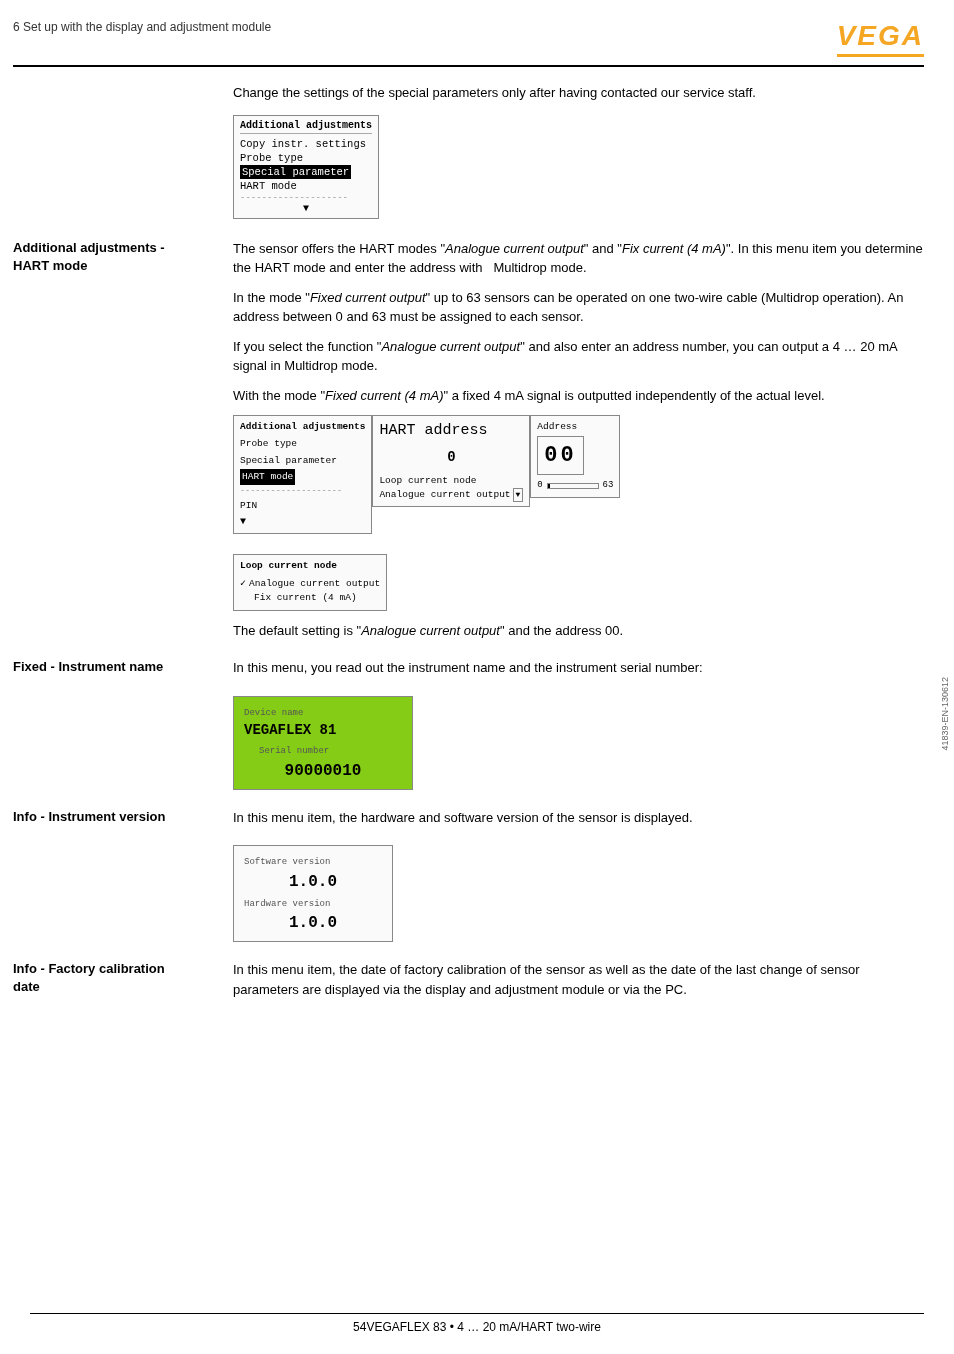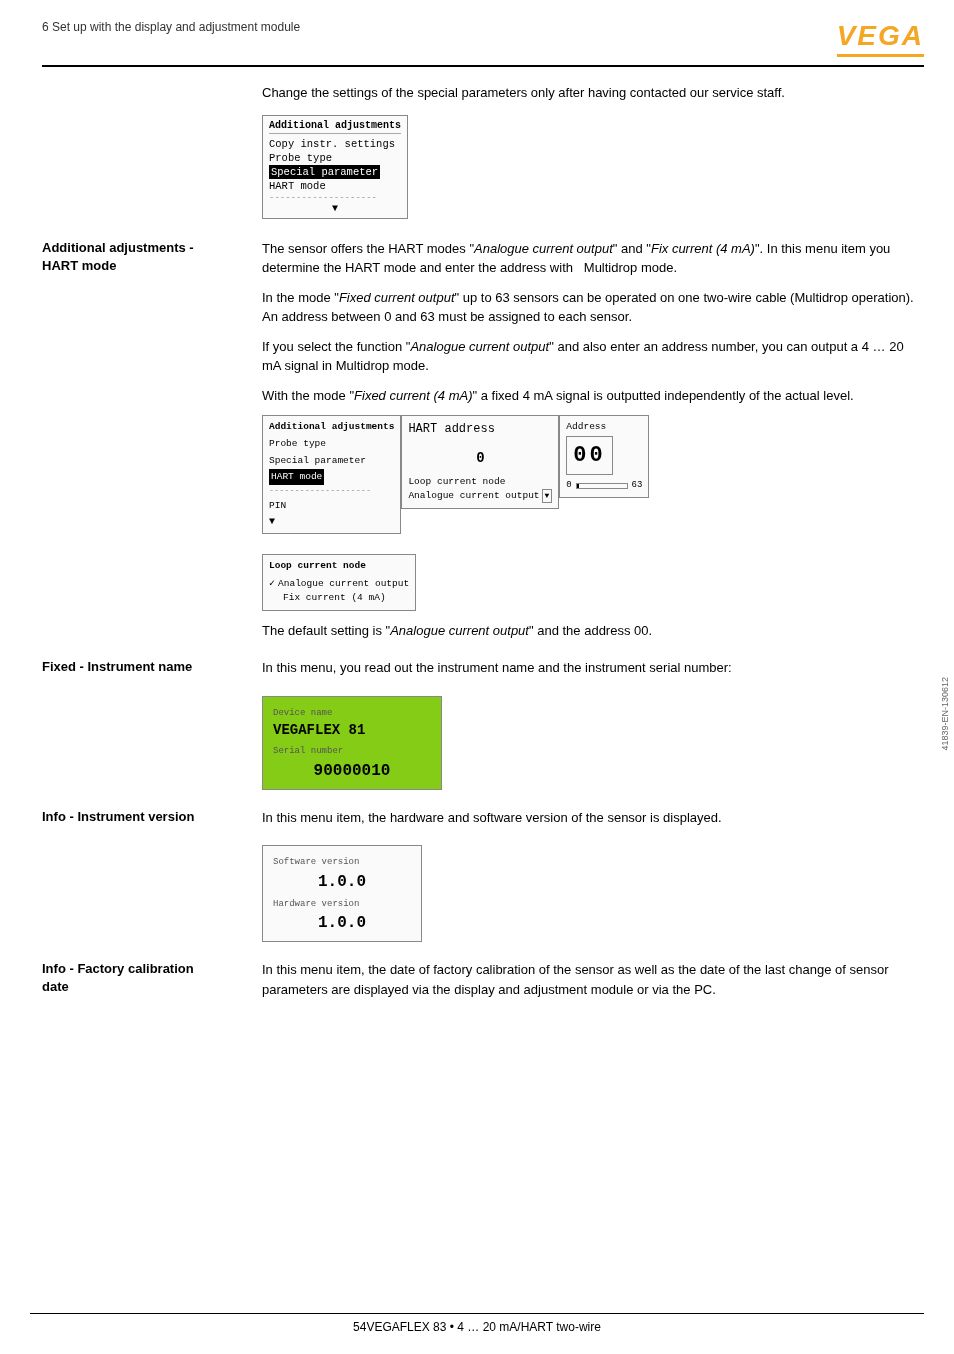--- a/index.html
+++ b/index.html
@@ -9,21 +9,21 @@
       background: #fff;
       color: #000;
       width: 954px;
       min-height: 1354px;
       position: relative;
     }
 
     .page-container {
       width: 954px;
       min-height: 1354px;
-      padding: 20px 30px 60px 42px;
+      padding: 20px 30px 60px 13px;
       position: relative;
     }
 
     
     .header {
       display: flex;
       justify-content: space-between;
       align-items: flex-start;
       border-bottom: 2px solid #000;
       padding-bottom: 8px;
@@ -299,21 +299,21 @@
           <div style="font-size:9.5px; font-weight:bold; margin-bottom:2px;">Additional adjustments</div>
           <div style="font-size:9.5px; padding: 1px 0;">Probe type</div>
           <div style="font-size:9.5px; padding: 1px 0;">Special parameter</div>
           <div style="font-size:9.5px; padding: 1px 2px; background:#000; color:#fff; display:inline-block;">HART mode</div>
           <div style="font-size:8.5px; color:#999;">--------------------</div>
           <div style="font-size:9.5px; padding: 1px 0;">PIN</div>
           <div style="font-size:10px; text-align:left;">▼</div>
         </div>
 
         <div class="hart-address-box" style="font-family:'Courier New',monospace; font-size:10.5px; border: 1px solid #888; padding: 4px 6px; background:#fafafa; min-width:110px;">
-          <div style="font-size:12px; margin-bottom:8px;">HART address</div>
+          <div style="font-size:15px; margin-bottom:2px;">HART address</div>
           <div class="hart-value" style="font-size:14px; font-weight:bold; text-align:center;">0</div>
           <div style="font-size:9.5px; margin-top:4px;">Loop current node</div>
           <div style="font-size:9.5px; display:flex; align-items:center; gap:2px;">
             <span style="font-size:9.5px;">Analogue current output</span>
             <span style="border:1px solid #888; font-size:8px; padding:0 2px;">▼</span>
           </div>
         </div>
 
         <div class="address-display" style="font-family:'Courier New',monospace; font-size:10.5px; border: 1px solid #888; padding: 4px 6px; background:#fafafa; min-width:90px;">
           <div style="font-size:9.5px; margin-bottom:2px;">Address</div>
@@ -347,21 +347,21 @@
   </div>
 
   <div class="section-row">
     <div class="section-label">Fixed - Instrument name</div>
     <div class="section-body">
       <p>In this menu, you read out the instrument name and the instrument serial number:</p>
       
       <div class="device-info-box">
         <div class="field-label" style="font-size:9px; color:#555;">Device name</div>
         <div class="field-value" style="font-size:14px; font-weight:bold;">VEGAFLEX 81</div>
-        <div class="field-label" style="font-size:9px; color:#555; margin-top:4px;">Serial number</div>
+        <div class="field-label" style="font-size:9px; color:#555; margin-top:4px;margin-left:15px;">Serial number</div>
         <div class="field-value-small" style="font-size:16px; font-weight:bold; text-align:center;">90000010</div>
       </div>
     </div>
   </div>
 
   <div class="section-row">
     <div class="section-label">Info - Instrument version</div>
     <div class="section-body">
       <p>In this menu item, the hardware and software version of the sensor is displayed.</p>
       

